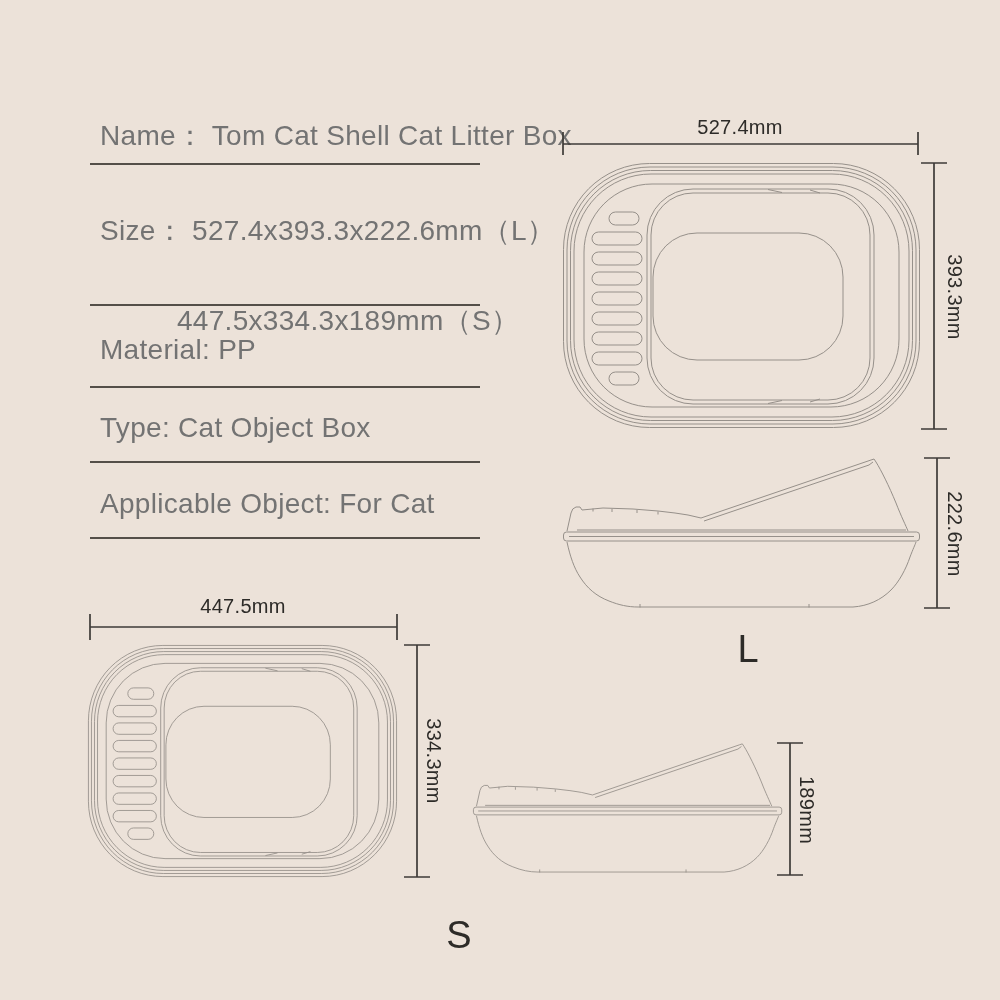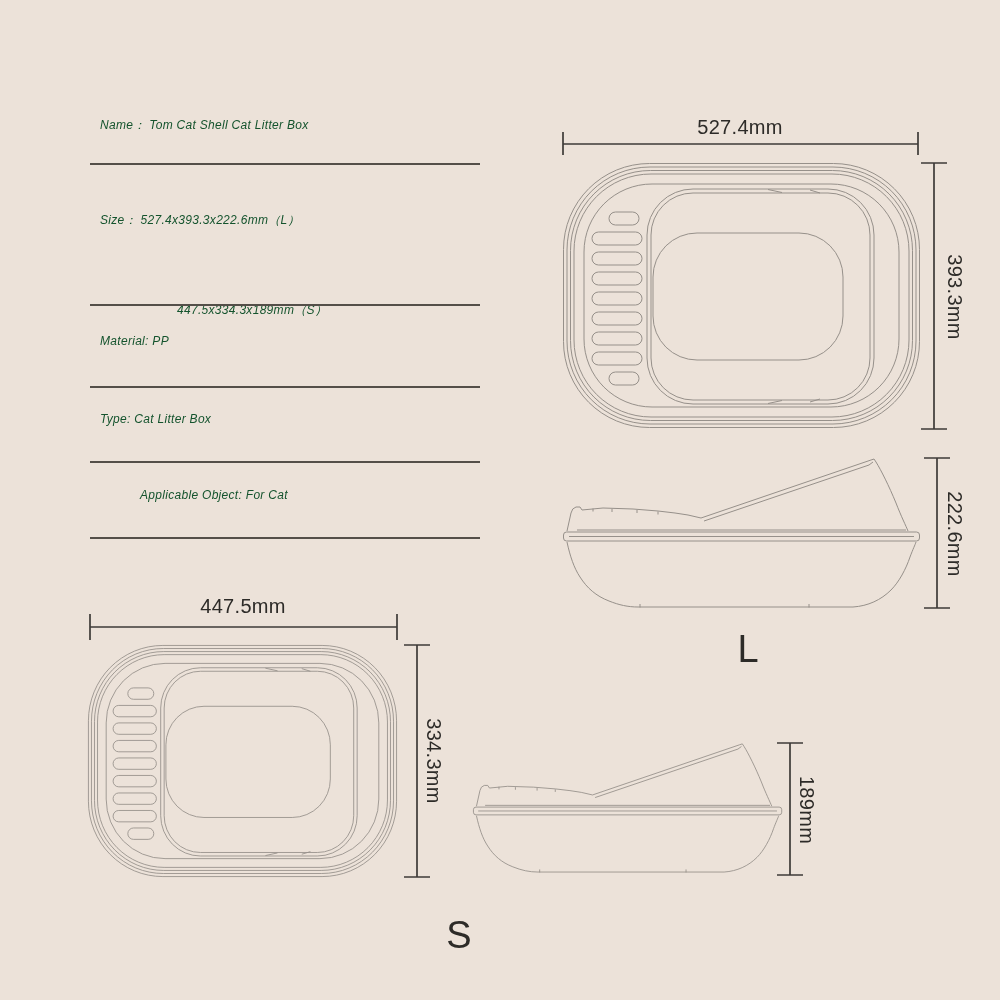--- a/index.html
+++ b/index.html
@@ -5,32 +5,31 @@
   html,body{margin:0;padding:0;}
   .sheet{
     position:relative;
     width:1000px;height:1000px;
     background:#ece2d9;
     font-family:"Liberation Sans",sans-serif;
     overflow:hidden;
   }
   .spec-row{
     position:absolute;
-    font-size:12px;
-    color:#14532d;
+    font-size:28px;
+    color:#737373;
     letter-spacing:.3px;
     white-space:pre;
-    font-style:italic;
   }
   .row-name{left:100px;top:117px;}
   .row-size-l{left:100px;top:198px;margin-top:14px;}
   .row-size-s{left:177px;top:256px;margin-top:46px;}
   .row-material{left:100px;top:334px;text-align:right;}
   .row-type{left:100px;top:412px;}
-  .row-applicable{left:100px;top:488px;margin-left:40px;}
+  .row-applicable{left:100px;top:488px;}
   .divider{
     position:absolute;left:90px;width:390px;height:0;
     border-top:2px solid #544f49;
   }
   .d1{top:163px}.d2{top:304px}.d3{top:386px}.d4{top:461px}.d5{top:537px}
   .drawings{position:absolute;left:0;top:0;}
   .dim-text{
     font-family:"Liberation Sans",sans-serif;
     font-size:20px;fill:#2d2b28;letter-spacing:.3px;
   }
@@ -45,21 +44,21 @@
 <div class="sheet" style="background: rgb(236, 226, 217);">
 
   <div>
     <div class="spec-row row-name">Name： Tom Cat Shell Cat Litter Box</div>
     <div class="divider d1"></div>
     <div class="spec-row row-size-l">Size： 527.4x393.3x222.6mm（L）</div>
     <div class="spec-row row-size-s">447.5x334.3x189mm（S）</div>
     <div class="divider d2"></div>
     <div class="spec-row row-material">Material: PP</div>
     <div class="divider d3"></div>
-    <div class="spec-row row-type">Type: Cat Litter Box</div>
+    <div class="spec-row row-type">Type: Cat Object Box</div>
     <div class="divider d4"></div>
     <div class="spec-row row-applicable">Applicable Object: For Cat</div>
     <div class="divider d5"></div>
   </div>
 
   <svg class="drawings" width="1000" height="1000" viewBox="0 0 1000 1000">
     <defs>
 
       <g id="topview" fill="none" stroke="#96908a" stroke-width="1">
         <rect x="0.5" y="0.5" width="356" height="264" rx="86"></rect>

